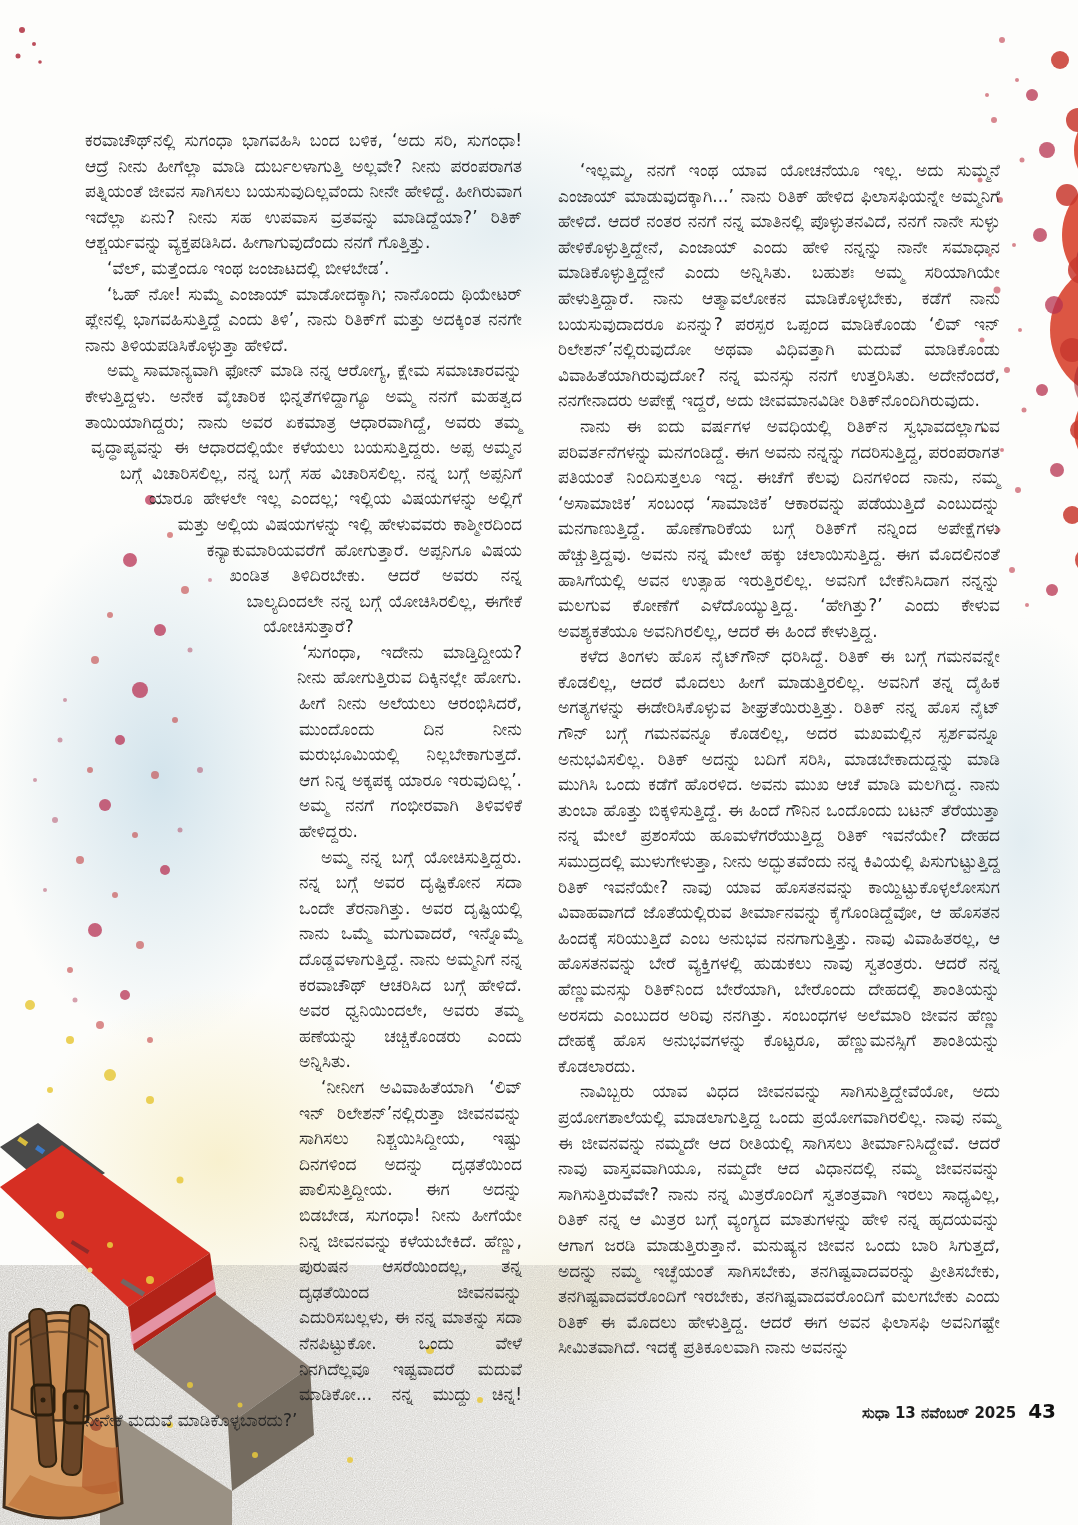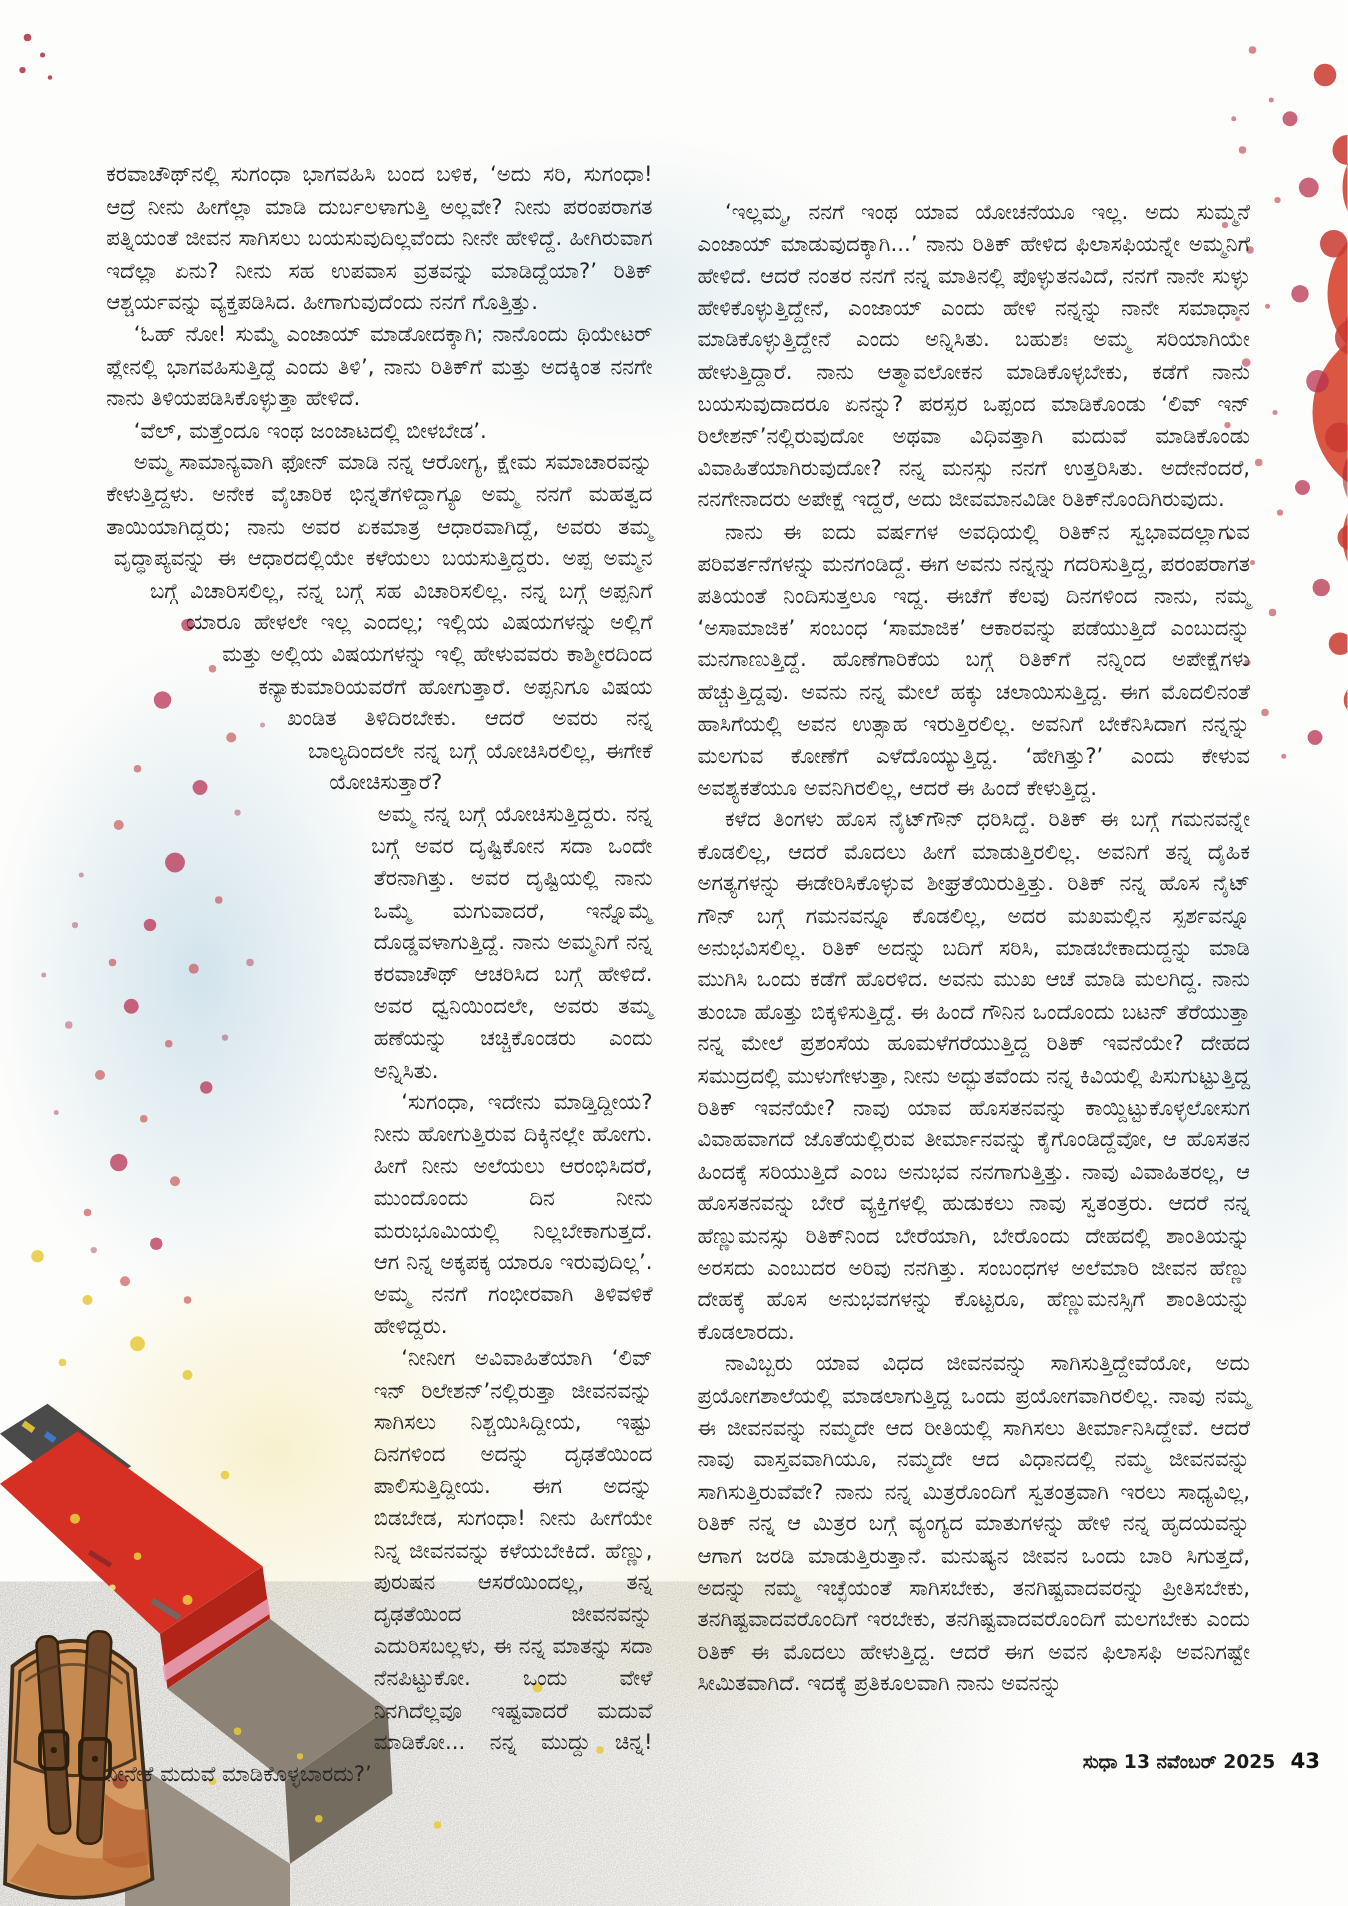--- a/index.html
+++ b/index.html
@@ -44,21 +44,21 @@
   .wrap-spacer{
     float:left; width:214px; height:1262px;
     shape-outside:polygon(0 27%, 60% 36%, 95% 45%, 100% 55%, 100% 100%, 0 100%);
     shape-margin:10px;
   }
   .footer{
     position:absolute; top:1399px; right:66px;
     display:flex; align-items:baseline; gap:12px;justify-content:space-between;
   }
   .footer .mag{font-size:15px; font-weight:bold; color:#1d1d1d;}
-  .footer .pageno{font-size:17px; font-weight:bold; color:#111;}
+  .footer .pageno{font-size:20px; font-weight:bold; color:#111;}
 </style>
 </head>
 <body>
 
 <div class="page">
 
   <div class="wash wash-top"></div>
   <div class="wash wash-left"></div>
   <div class="wash wash-right"></div>
   <div class="wash wash-cream"></div>
@@ -270,25 +270,25 @@
       <path d="M20,250 Q60,222 98,252" fill="none" stroke="#4a331f" stroke-width="2" opacity="0.7"></path>
       <circle cx="96" cy="330" r="6" fill="#8a2a1a" opacity="0.6"></circle>
     </g>
   </svg>
 
   <div class="columns">
     <div class="col col-left">
       <div class="wrap-spacer"></div>
       <div>
           <p>ಕರವಾಚೌಥ್‌ನಲ್ಲಿ ಸುಗಂಧಾ ಭಾಗವಹಿಸಿ ಬಂದ ಬಳಿಕ, ‘ಅದು ಸರಿ, ಸುಗಂಧಾ! ಆದ್ರೆ ನೀನು ಹೀಗೆಲ್ಲಾ ಮಾಡಿ ದುರ್ಬಲಳಾಗುತ್ತಿ ಅಲ್ಲವೇ? ನೀನು ಪರಂಪರಾಗತ ಪತ್ನಿಯಂತೆ ಜೀವನ ಸಾಗಿಸಲು ಬಯಸುವುದಿಲ್ಲವೆಂದು ನೀನೇ ಹೇಳಿದ್ದೆ. ಹೀಗಿರುವಾಗ ಇದೆಲ್ಲಾ ಏನು? ನೀನು ಸಹ ಉಪವಾಸ ವ್ರತವನ್ನು ಮಾಡಿದ್ದೆಯಾ?’ ರಿತಿಕ್ ಆಶ್ಚರ್ಯವನ್ನು ವ್ಯಕ್ತಪಡಿಸಿದ. ಹೀಗಾಗುವುದೆಂದು ನನಗೆ ಗೊತ್ತಿತ್ತು.</p>
+          <p>‘ವೆಲ್, ಮತ್ತೆಂದೂ ಇಂಥ ಜಂಜಾಟದಲ್ಲಿ ಬೀಳಬೇಡ’.</p>
           <p>‘ಓಹ್ ನೋ! ಸುಮ್ಮೆ ಎಂಜಾಯ್ ಮಾಡೋದಕ್ಕಾಗಿ; ನಾನೊಂದು ಥಿಯೇಟರ್ ಪ್ಲೇನಲ್ಲಿ ಭಾಗವಹಿಸುತ್ತಿದ್ದೆ ಎಂದು ತಿಳಿ’, ನಾನು ರಿತಿಕ್‌ಗೆ ಮತ್ತು ಅದಕ್ಕಿಂತ ನನಗೇ ನಾನು ತಿಳಿಯಪಡಿಸಿಕೊಳ್ಳುತ್ತಾ ಹೇಳಿದೆ.</p>
-          <p>‘ವೆಲ್, ಮತ್ತೆಂದೂ ಇಂಥ ಜಂಜಾಟದಲ್ಲಿ ಬೀಳಬೇಡ’.</p>
           <p>ಅಮ್ಮ ಸಾಮಾನ್ಯವಾಗಿ ಫೋನ್ ಮಾಡಿ ನನ್ನ ಆರೋಗ್ಯ, ಕ್ಷೇಮ ಸಮಾಚಾರವನ್ನು ಕೇಳುತ್ತಿದ್ದಳು. ಅನೇಕ ವೈಚಾರಿಕ ಭಿನ್ನತೆಗಳಿದ್ದಾಗ್ಯೂ ಅಮ್ಮ ನನಗೆ ಮಹತ್ವದ ತಾಯಿಯಾಗಿದ್ದರು; ನಾನು ಅವರ ಏಕಮಾತ್ರ ಆಧಾರವಾಗಿದ್ದೆ, ಅವರು ತಮ್ಮ ವೃದ್ಧಾಪ್ಯವನ್ನು ಈ ಆಧಾರದಲ್ಲಿಯೇ ಕಳೆಯಲು ಬಯಸುತ್ತಿದ್ದರು. ಅಪ್ಪ ಅಮ್ಮನ ಬಗ್ಗೆ ವಿಚಾರಿಸಲಿಲ್ಲ, ನನ್ನ ಬಗ್ಗೆ ಸಹ ವಿಚಾರಿಸಲಿಲ್ಲ. ನನ್ನ ಬಗ್ಗೆ ಅಪ್ಪನಿಗೆ ಯಾರೂ ಹೇಳಲೇ ಇಲ್ಲ ಎಂದಲ್ಲ; ಇಲ್ಲಿಯ ವಿಷಯಗಳನ್ನು ಅಲ್ಲಿಗೆ ಮತ್ತು ಅಲ್ಲಿಯ ವಿಷಯಗಳನ್ನು ಇಲ್ಲಿ ಹೇಳುವವರು ಕಾಶ್ಮೀರದಿಂದ ಕನ್ಯಾಕುಮಾರಿಯವರೆಗೆ ಹೋಗುತ್ತಾರೆ. ಅಪ್ಪನಿಗೂ ವಿಷಯ ಖಂಡಿತ ತಿಳಿದಿರಬೇಕು. ಆದರೆ ಅವರು ನನ್ನ ಬಾಲ್ಯದಿಂದಲೇ ನನ್ನ ಬಗ್ಗೆ ಯೋಚಿಸಿರಲಿಲ್ಲ, ಈಗೇಕೆ ಯೋಚಿಸುತ್ತಾರೆ?</p>
+          <p>‘ಸುಗಂಧಾ, ಇದೇನು ಮಾಡ್ತಿದ್ದೀಯ? ನೀನು ಹೋಗುತ್ತಿರುವ ದಿಕ್ಕಿನಲ್ಲೇ ಹೋಗು. ಹೀಗೆ ನೀನು ಅಲೆಯಲು ಆರಂಭಿಸಿದರೆ, ಮುಂದೊಂದು ದಿನ ನೀನು ಮರುಭೂಮಿಯಲ್ಲಿ ನಿಲ್ಲಬೇಕಾಗುತ್ತದೆ. ಆಗ ನಿನ್ನ ಅಕ್ಕಪಕ್ಕ ಯಾರೂ ಇರುವುದಿಲ್ಲ’. ಅಮ್ಮ ನನಗೆ ಗಂಭೀರವಾಗಿ ತಿಳಿವಳಿಕೆ ಹೇಳಿದ್ದರು.</p>
           <p>ಅಮ್ಮ ನನ್ನ ಬಗ್ಗೆ ಯೋಚಿಸುತ್ತಿದ್ದರು. ನನ್ನ ಬಗ್ಗೆ ಅವರ ದೃಷ್ಟಿಕೋನ ಸದಾ ಒಂದೇ ತೆರನಾಗಿತ್ತು. ಅವರ ದೃಷ್ಟಿಯಲ್ಲಿ ನಾನು ಒಮ್ಮೆ ಮಗುವಾದರೆ, ಇನ್ನೊಮ್ಮೆ ದೊಡ್ಡವಳಾಗುತ್ತಿದ್ದೆ. ನಾನು ಅಮ್ಮನಿಗೆ ನನ್ನ ಕರವಾಚೌಥ್ ಆಚರಿಸಿದ ಬಗ್ಗೆ ಹೇಳಿದೆ. ಅವರ ಧ್ವನಿಯಿಂದಲೇ, ಅವರು ತಮ್ಮ ಹಣೆಯನ್ನು ಚಚ್ಚಿಕೊಂಡರು ಎಂದು ಅನ್ನಿಸಿತು.</p>
-          <p>‘ಸುಗಂಧಾ, ಇದೇನು ಮಾಡ್ತಿದ್ದೀಯ? ನೀನು ಹೋಗುತ್ತಿರುವ ದಿಕ್ಕಿನಲ್ಲೇ ಹೋಗು. ಹೀಗೆ ನೀನು ಅಲೆಯಲು ಆರಂಭಿಸಿದರೆ, ಮುಂದೊಂದು ದಿನ ನೀನು ಮರುಭೂಮಿಯಲ್ಲಿ ನಿಲ್ಲಬೇಕಾಗುತ್ತದೆ. ಆಗ ನಿನ್ನ ಅಕ್ಕಪಕ್ಕ ಯಾರೂ ಇರುವುದಿಲ್ಲ’. ಅಮ್ಮ ನನಗೆ ಗಂಭೀರವಾಗಿ ತಿಳಿವಳಿಕೆ ಹೇಳಿದ್ದರು.</p>
           <p>‘ನೀನೀಗ ಅವಿವಾಹಿತೆಯಾಗಿ ‘ಲಿವ್ ಇನ್ ರಿಲೇಶನ್’ನಲ್ಲಿರುತ್ತಾ ಜೀವನವನ್ನು ಸಾಗಿಸಲು ನಿಶ್ಚಯಿಸಿದ್ದೀಯ, ಇಷ್ಟು ದಿನಗಳಿಂದ ಅದನ್ನು ದೃಢತೆಯಿಂದ ಪಾಲಿಸುತ್ತಿದ್ದೀಯ. ಈಗ ಅದನ್ನು ಬಿಡಬೇಡ, ಸುಗಂಧಾ! ನೀನು ಹೀಗೆಯೇ ನಿನ್ನ ಜೀವನವನ್ನು ಕಳೆಯಬೇಕಿದೆ. ಹೆಣ್ಣು, ಪುರುಷನ ಆಸರೆಯಿಂದಲ್ಲ, ತನ್ನ ದೃಢತೆಯಿಂದ ಜೀವನವನ್ನು ಎದುರಿಸಬಲ್ಲಳು, ಈ ನನ್ನ ಮಾತನ್ನು ಸದಾ ನೆನಪಿಟ್ಟುಕೋ. ಒಂದು ವೇಳೆ ನಿನಗಿದೆಲ್ಲವೂ ಇಷ್ಟವಾದರೆ ಮದುವೆ ಮಾಡಿಕೋ... ನನ್ನ ಮುದ್ದು ಚಿನ್ನ! ನೀನೇಕೆ ಮದುವೆ ಮಾಡಿಕೊಳ್ಳಬಾರದು?’</p>
         </div>
     </div>
     <div class="col col-right">
       <div>
           <p>‘ಇಲ್ಲಮ್ಮ, ನನಗೆ ಇಂಥ ಯಾವ ಯೋಚನೆಯೂ ಇಲ್ಲ. ಅದು ಸುಮ್ಮನೆ ಎಂಜಾಯ್ ಮಾಡುವುದಕ್ಕಾಗಿ...’ ನಾನು ರಿತಿಕ್ ಹೇಳಿದ ಫಿಲಾಸಫಿಯನ್ನೇ ಅಮ್ಮನಿಗೆ ಹೇಳಿದೆ. ಆದರೆ ನಂತರ ನನಗೆ ನನ್ನ ಮಾತಿನಲ್ಲಿ ಪೊಳ್ಳುತನವಿದೆ, ನನಗೆ ನಾನೇ ಸುಳ್ಳು ಹೇಳಿಕೊಳ್ಳುತ್ತಿದ್ದೇನೆ, ಎಂಜಾಯ್ ಎಂದು ಹೇಳಿ ನನ್ನನ್ನು ನಾನೇ ಸಮಾಧಾನ ಮಾಡಿಕೊಳ್ಳುತ್ತಿದ್ದೇನೆ ಎಂದು ಅನ್ನಿಸಿತು. ಬಹುಶಃ ಅಮ್ಮ ಸರಿಯಾಗಿಯೇ ಹೇಳುತ್ತಿದ್ದಾರೆ. ನಾನು ಆತ್ಮಾವಲೋಕನ ಮಾಡಿಕೊಳ್ಳಬೇಕು, ಕಡೆಗೆ ನಾನು ಬಯಸುವುದಾದರೂ ಏನನ್ನು? ಪರಸ್ಪರ ಒಪ್ಪಂದ ಮಾಡಿಕೊಂಡು ‘ಲಿವ್ ಇನ್ ರಿಲೇಶನ್’ನಲ್ಲಿರುವುದೋ ಅಥವಾ ವಿಧಿವತ್ತಾಗಿ ಮದುವೆ ಮಾಡಿಕೊಂಡು ವಿವಾಹಿತೆಯಾಗಿರುವುದೋ? ನನ್ನ ಮನಸ್ಸು ನನಗೆ ಉತ್ತರಿಸಿತು. ಅದೇನೆಂದರೆ, ನನಗೇನಾದರು ಅಪೇಕ್ಷೆ ಇದ್ದರೆ, ಅದು ಜೀವಮಾನವಿಡೀ ರಿತಿಕ್‌ನೊಂದಿಗಿರುವುದು.</p>
           <p>ನಾನು ಈ ಐದು ವರ್ಷಗಳ ಅವಧಿಯಲ್ಲಿ ರಿತಿಕ್‌ನ ಸ್ವಭಾವದಲ್ಲಾಗುವ ಪರಿವರ್ತನೆಗಳನ್ನು ಮನಗಂಡಿದ್ದೆ. ಈಗ ಅವನು ನನ್ನನ್ನು ಗದರಿಸುತ್ತಿದ್ದ, ಪರಂಪರಾಗತ ಪತಿಯಂತೆ ನಿಂದಿಸುತ್ತಲೂ ಇದ್ದ. ಈಚೆಗೆ ಕೆಲವು ದಿನಗಳಿಂದ ನಾನು, ನಮ್ಮ ‘ಅಸಾಮಾಜಿಕ’ ಸಂಬಂಧ ‘ಸಾಮಾಜಿಕ’ ಆಕಾರವನ್ನು ಪಡೆಯುತ್ತಿದೆ ಎಂಬುದನ್ನು ಮನಗಾಣುತ್ತಿದ್ದೆ. ಹೊಣೆಗಾರಿಕೆಯ ಬಗ್ಗೆ ರಿತಿಕ್‌ಗೆ ನನ್ನಿಂದ ಅಪೇಕ್ಷೆಗಳು ಹೆಚ್ಚುತ್ತಿದ್ದವು. ಅವನು ನನ್ನ ಮೇಲೆ ಹಕ್ಕು ಚಲಾಯಿಸುತ್ತಿದ್ದ. ಈಗ ಮೊದಲಿನಂತೆ ಹಾಸಿಗೆಯಲ್ಲಿ ಅವನ ಉತ್ಸಾಹ ಇರುತ್ತಿರಲಿಲ್ಲ. ಅವನಿಗೆ ಬೇಕೆನಿಸಿದಾಗ ನನ್ನನ್ನು ಮಲಗುವ ಕೋಣೆಗೆ ಎಳೆದೊಯ್ಯುತ್ತಿದ್ದ. ‘ಹೇಗಿತ್ತು?’ ಎಂದು ಕೇಳುವ ಅವಶ್ಯಕತೆಯೂ ಅವನಿಗಿರಲಿಲ್ಲ, ಆದರೆ ಈ ಹಿಂದೆ ಕೇಳುತ್ತಿದ್ದ.</p>
           <p>ಕಳೆದ ತಿಂಗಳು ಹೊಸ ನೈಟ್‌ಗೌನ್ ಧರಿಸಿದ್ದೆ. ರಿತಿಕ್ ಈ ಬಗ್ಗೆ ಗಮನವನ್ನೇ ಕೊಡಲಿಲ್ಲ, ಆದರೆ ಮೊದಲು ಹೀಗೆ ಮಾಡುತ್ತಿರಲಿಲ್ಲ. ಅವನಿಗೆ ತನ್ನ ದೈಹಿಕ ಅಗತ್ಯಗಳನ್ನು ಈಡೇರಿಸಿಕೊಳ್ಳುವ ಶೀಘ್ರತೆಯಿರುತ್ತಿತ್ತು. ರಿತಿಕ್ ನನ್ನ ಹೊಸ ನೈಟ್ ಗೌನ್ ಬಗ್ಗೆ ಗಮನವನ್ನೂ ಕೊಡಲಿಲ್ಲ, ಅದರ ಮಖಮಲ್ಲಿನ ಸ್ಪರ್ಶವನ್ನೂ ಅನುಭವಿಸಲಿಲ್ಲ. ರಿತಿಕ್ ಅದನ್ನು ಬದಿಗೆ ಸರಿಸಿ, ಮಾಡಬೇಕಾದುದ್ದನ್ನು ಮಾಡಿ ಮುಗಿಸಿ ಒಂದು ಕಡೆಗೆ ಹೊರಳಿದ. ಅವನು ಮುಖ ಆಚೆ ಮಾಡಿ ಮಲಗಿದ್ದ. ನಾನು ತುಂಬಾ ಹೊತ್ತು ಬಿಕ್ಕಳಿಸುತ್ತಿದ್ದೆ. ಈ ಹಿಂದೆ ಗೌನಿನ ಒಂದೊಂದು ಬಟನ್ ತೆರೆಯುತ್ತಾ ನನ್ನ ಮೇಲೆ ಪ್ರಶಂಸೆಯ ಹೂಮಳೆಗರೆಯುತ್ತಿದ್ದ ರಿತಿಕ್ ಇವನೆಯೇ? ದೇಹದ ಸಮುದ್ರದಲ್ಲಿ ಮುಳುಗೇಳುತ್ತಾ, ನೀನು ಅದ್ಭುತವೆಂದು ನನ್ನ ಕಿವಿಯಲ್ಲಿ ಪಿಸುಗುಟ್ಟುತ್ತಿದ್ದ ರಿತಿಕ್ ಇವನೆಯೇ? ನಾವು ಯಾವ ಹೊಸತನವನ್ನು ಕಾಯ್ದಿಟ್ಟುಕೊಳ್ಳಲೋಸುಗ ವಿವಾಹವಾಗದೆ ಜೊತೆಯಲ್ಲಿರುವ ತೀರ್ಮಾನವನ್ನು ಕೈಗೊಂಡಿದ್ದೆವೋ, ಆ ಹೊಸತನ ಹಿಂದಕ್ಕೆ ಸರಿಯುತ್ತಿದೆ ಎಂಬ ಅನುಭವ ನನಗಾಗುತ್ತಿತ್ತು. ನಾವು ವಿವಾಹಿತರಲ್ಲ, ಆ ಹೊಸತನವನ್ನು ಬೇರೆ ವ್ಯಕ್ತಿಗಳಲ್ಲಿ ಹುಡುಕಲು ನಾವು ಸ್ವತಂತ್ರರು. ಆದರೆ ನನ್ನ ಹೆಣ್ಣುಮನಸ್ಸು ರಿತಿಕ್‌ನಿಂದ ಬೇರೆಯಾಗಿ, ಬೇರೊಂದು ದೇಹದಲ್ಲಿ ಶಾಂತಿಯನ್ನು ಅರಸದು ಎಂಬುದರ ಅರಿವು ನನಗಿತ್ತು. ಸಂಬಂಧಗಳ ಅಲೆಮಾರಿ ಜೀವನ ಹೆಣ್ಣು ದೇಹಕ್ಕೆ ಹೊಸ ಅನುಭವಗಳನ್ನು ಕೊಟ್ಟರೂ, ಹೆಣ್ಣುಮನಸ್ಸಿಗೆ ಶಾಂತಿಯನ್ನು ಕೊಡಲಾರದು.</p>
           <p>ನಾವಿಬ್ಬರು ಯಾವ ವಿಧದ ಜೀವನವನ್ನು ಸಾಗಿಸುತ್ತಿದ್ದೇವೆಯೋ, ಅದು ಪ್ರಯೋಗಶಾಲೆಯಲ್ಲಿ ಮಾಡಲಾಗುತ್ತಿದ್ದ ಒಂದು ಪ್ರಯೋಗವಾಗಿರಲಿಲ್ಲ. ನಾವು ನಮ್ಮ ಈ ಜೀವನವನ್ನು ನಮ್ಮದೇ ಆದ ರೀತಿಯಲ್ಲಿ ಸಾಗಿಸಲು ತೀರ್ಮಾನಿಸಿದ್ದೇವೆ. ಆದರೆ ನಾವು ವಾಸ್ತವವಾಗಿಯೂ, ನಮ್ಮದೇ ಆದ ವಿಧಾನದಲ್ಲಿ ನಮ್ಮ ಜೀವನವನ್ನು ಸಾಗಿಸುತ್ತಿರುವೆವೇ? ನಾನು ನನ್ನ ಮಿತ್ರರೊಂದಿಗೆ ಸ್ವತಂತ್ರವಾಗಿ ಇರಲು ಸಾಧ್ಯವಿಲ್ಲ, ರಿತಿಕ್ ನನ್ನ ಆ ಮಿತ್ರರ ಬಗ್ಗೆ ವ್ಯಂಗ್ಯದ ಮಾತುಗಳನ್ನು ಹೇಳಿ ನನ್ನ ಹೃದಯವನ್ನು ಆಗಾಗ ಜರಡಿ ಮಾಡುತ್ತಿರುತ್ತಾನೆ. ಮನುಷ್ಯನ ಜೀವನ ಒಂದು ಬಾರಿ ಸಿಗುತ್ತದೆ, ಅದನ್ನು ನಮ್ಮ ಇಚ್ಛೆಯಂತೆ ಸಾಗಿಸಬೇಕು, ತನಗಿಷ್ಟವಾದವರನ್ನು ಪ್ರೀತಿಸಬೇಕು, ತನಗಿಷ್ಟವಾದವರೊಂದಿಗೆ ಇರಬೇಕು, ತನಗಿಷ್ಟವಾದವರೊಂದಿಗೆ ಮಲಗಬೇಕು ಎಂದು ರಿತಿಕ್ ಈ ಮೊದಲು ಹೇಳುತ್ತಿದ್ದ. ಆದರೆ ಈಗ ಅವನ ಫಿಲಾಸಫಿ ಅವನಿಗಷ್ಟೇ ಸೀಮಿತವಾಗಿದೆ. ಇದಕ್ಕೆ ಪ್ರತಿಕೂಲವಾಗಿ ನಾನು ಅವನನ್ನು</p>
         </div>

